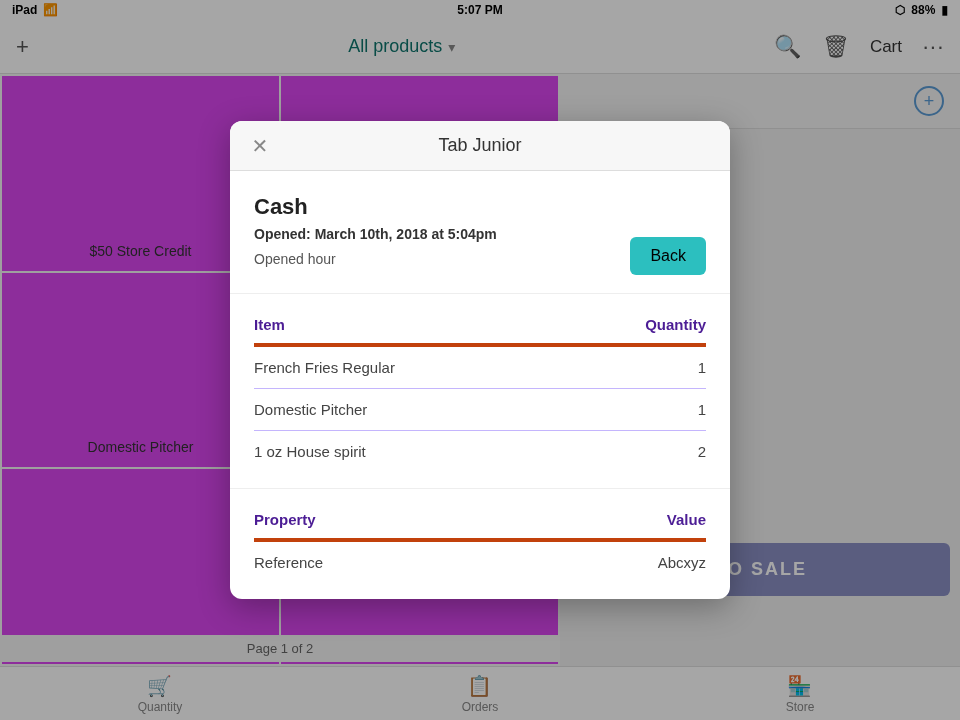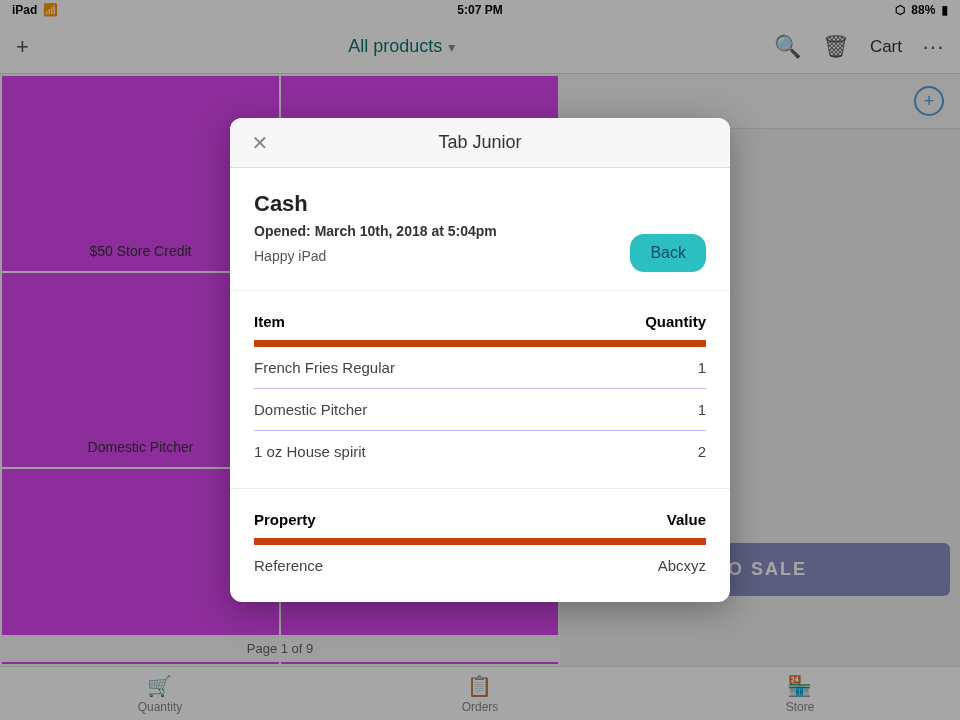--- a/index.html
+++ b/index.html
@@ -213,46 +213,46 @@
       display: flex;
       align-items: center;
       justify-content: space-between;
       gap: 48px;
     }
     .cash-info h2 { font-size: 22px; font-weight: 600; color: #222; }
     .cash-info p { font-size: 14px; color: #555; margin-top: 4px; line-height: 1.5; }
     .cash-info p span { font-weight: 600; color: #333; }
     .back-btn {
       background: #2cbfbf;
-      color: #0c4a6e;
+      color: #000000;
       border: none;
-      border-radius: 14px;
+      border-radius: 6px;
       padding: 10px 20px;
       font-size: 16px;
       cursor: pointer;
       white-space: nowrap;
       margin-top: 48px;
     }
 
     
     .table-section {
       padding: 16px 24px;
       border-bottom: 1px solid #eee;
     }
     .data-table {
       width: 100%;
       border-collapse: collapse;
     }
     .data-table th {
       font-size: 15px;
       font-weight: 600;
-      color: #000000;
+      color: #4c1d95;
       text-align: left;
       padding: 6px 0 10px 0;
-      border-bottom: 7px solid #c2410c;
+      border-bottom: 4px solid #c2410c;
     }
     .data-table th.right { text-align: right; }
     .data-table td {
       font-size: 15px;
       color: #444;
       padding: 12px 0;
       border-bottom: 1px solid #c4b5fd;
     }
     .data-table td.right { text-align: right; }
     .data-table tr:last-child td { border-bottom: none; }
@@ -309,21 +309,21 @@
   </div>
   <div class="product-card">
     <span class="product-label">Junior Burger</span>
   </div>
   <div class="product-card">
     <span class="product-label">Junior Co...</span>
   </div>
 </div>
 
 <div class="pagination">
-  <span>Page 1 of 9</span>
+  <span>Page 1 of 2</span>
 </div>
 
 <div class="right-panel">
   <div class="cart-header">
     <div class="add-circle">+</div>
   </div>
   <button class="no-sale-btn">NO SALE</button>
 </div>
 
 <div class="bottom-tabs">
@@ -351,21 +351,21 @@
 
     <div class="modal-body">
 
       <div class="cash-section">
         <div class="cash-info">
           <h2>Cash</h2>
           <p>
             <span>Opened:</span>
             <span>March 10th, 2018 at 5:04pm</span>
           </p>
-          <p>Happy iPad</p>
+          <p>Opened hour</p>
         </div>
         <button class="back-btn">Back</button>
       </div>
 
       <div class="table-section">
         <table class="data-table">
           <thead>
             <tr>
               <th>Item</th>
               <th class="right">Quantity</th>

